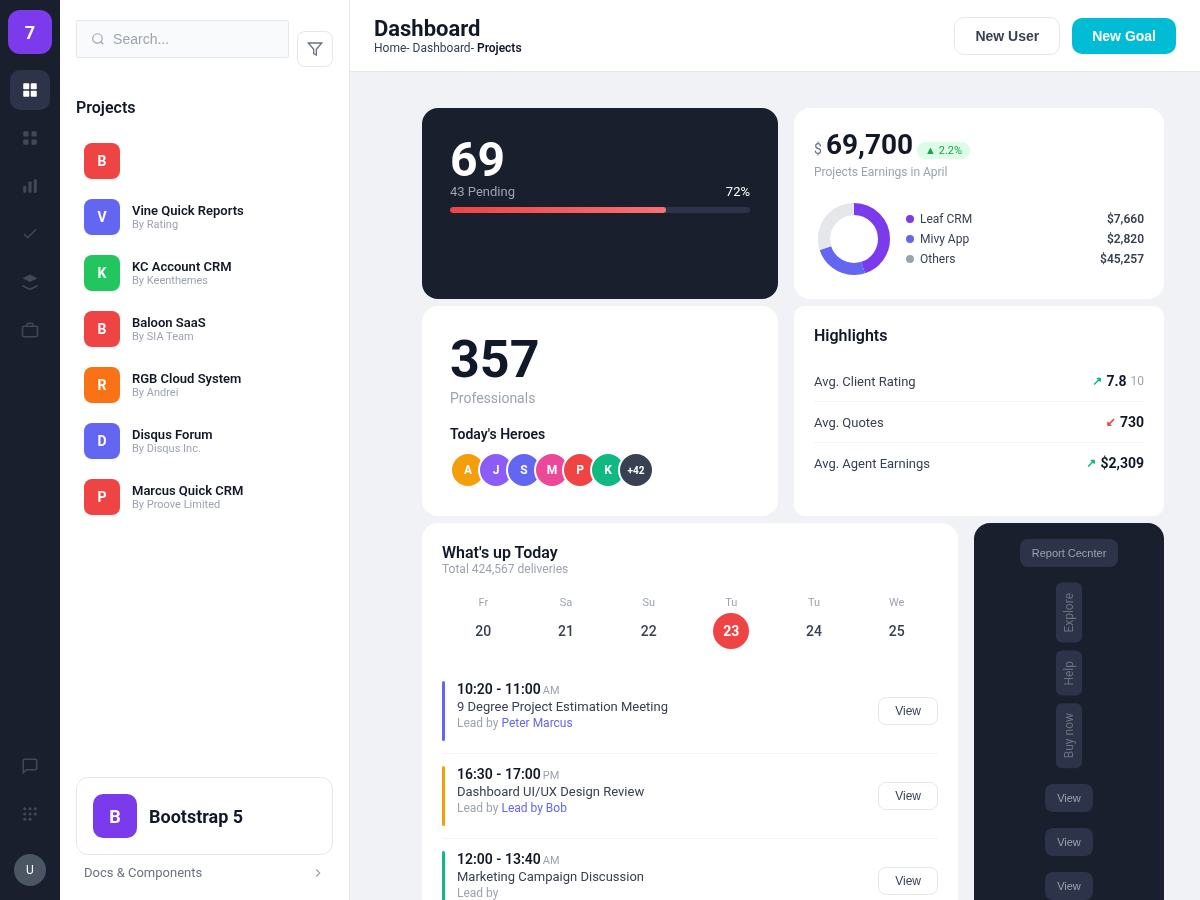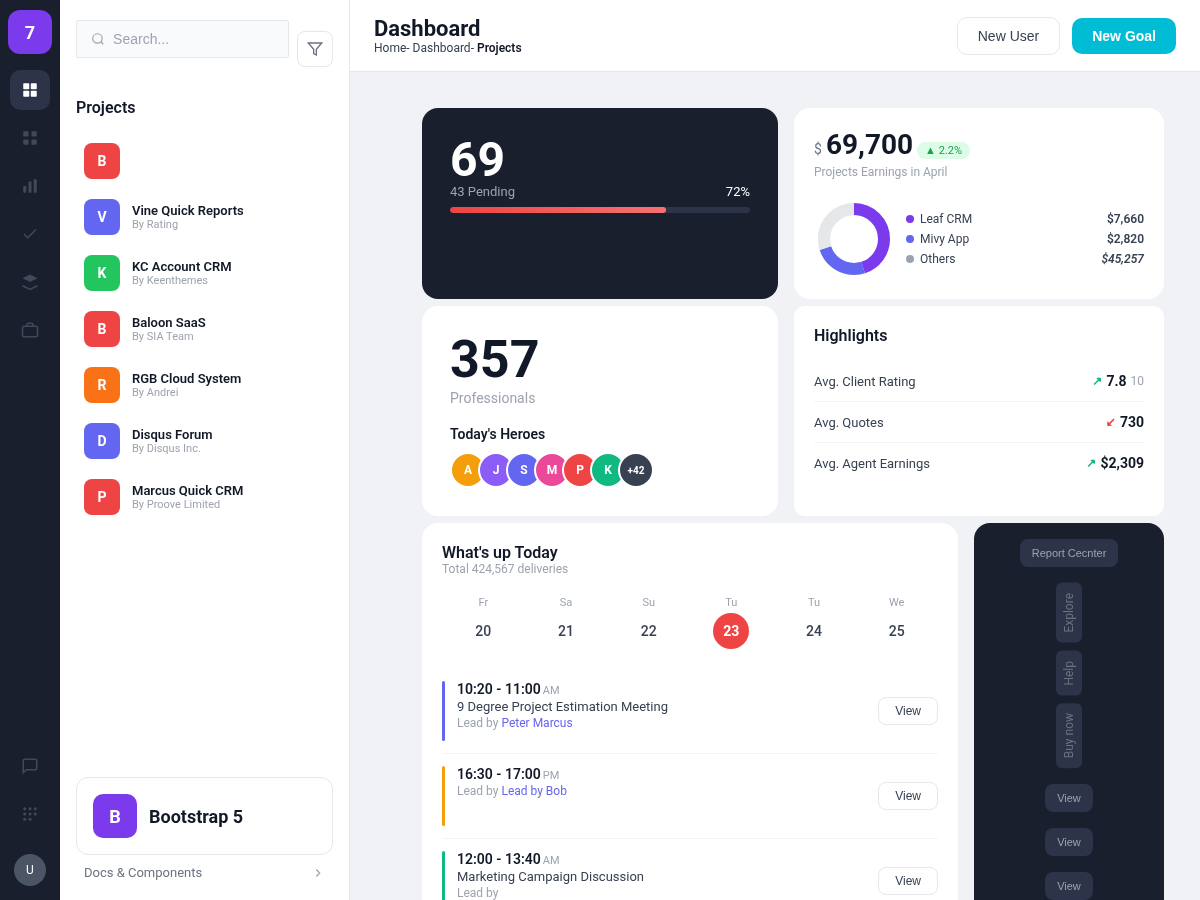--- a/index.html
+++ b/index.html
@@ -34,21 +34,21 @@
     .docs-text { font-size: 13px; color: #6b7280; }
 
     
     .main { flex: 1; display: flex; flex-direction: column; overflow: hidden; }
     .header { background: white; padding: 16px 24px; display: flex; align-items: center; justify-content: space-between; border-bottom: 1px solid #e5e7eb; }
     .header-title-section { }
     .header-title { font-size: 22px; font-weight: 700; color: #111827; }
     .breadcrumb { font-size: 12px; color: #9ca3af; }
     .breadcrumb span { color: #374151; }
     .header-actions { display: flex; gap: 12px; align-items: center; }
-    .btn-new-user { padding: 10px 20px; border: 1px solid #e5e7eb; border-radius: 10px; background: white; font-size: 14px; font-weight: 400; color: #374151; cursor: pointer; }
+    .btn-new-user { padding: 10px 20px; border: 1px solid #e5e7eb; border-radius: 10px; background: white; font-size: 14px; font-weight: 700; color: #374151; cursor: pointer; }
     .btn-new-goal { padding: 10px 20px; border: none; border-radius: 10px; background: #00bcd4; font-size: 14px; font-weight: 600; color: white; cursor: pointer; }
 
     
     .active-projects-card { background: #1a1f2e; border-radius: 16px; padding: 28px; color: white; position: relative; overflow: hidden; }
     .ap-number { font-size: 48px; font-weight: 700; color: white; line-height: 1; }
     .ap-label { font-size: 14px; color: #9ca3af; margin-top: 4px; margin-bottom: 40px; }
     .ap-pending-row { display: flex; align-items: center; justify-content: space-between; margin-bottom: 8px; }
     .ap-pending { font-size: 13px; color: #9ca3af; }
     .ap-percent { font-size: 13px; color: white; }
     .progress-bar { height: 6px; background: #2d3348; border-radius: 3px; overflow: hidden; }
@@ -328,21 +328,21 @@
               <div style="height:6px;"></div>
               <div class="legend-item">
                 <span class="legend-dot" style="background:#6366f1;"></span>
                 <span>Mivy App</span>
                 <span style="margin-left:auto;font-weight:600;font-size:12px;">$2,820</span>
               </div>
               <div style="height:6px;"></div>
               <div class="legend-item">
                 <span class="legend-dot" style="background:#9ca3af;"></span>
                 <span>Others</span>
-                <span style="margin-left:auto;font-weight:600;font-size:12px;font-style:italic;">$45,257</span>
+                <span style="margin-left:auto;font-weight:600;font-size:12px;">$45,257</span>
               </div>
             </div>
           </div>
         </div>
       </div>
     </div>
 
     <div class="row2">
 
       <div class="professionals-card">
@@ -432,20 +432,21 @@
               <div class="event-time">10:20 - 11:00<span class="ampm">AM</span></div>
               <div class="event-name">9 Degree Project Estimation Meeting</div>
               <div class="event-lead">Lead by <a href="#">Peter Marcus</a></div>
             </div>
             <button class="event-view-btn">View</button>
           </div>
           <div class="event-item">
             <div class="event-bar" style="background:#f59e0b;min-height:60px;"></div>
             <div class="event-content">
               <div class="event-time">16:30 - 17:00<span class="ampm">PM</span></div>
+              <div class="event-name">Dashboard UI/UX Design Review</div>
               <div class="event-lead">Lead by <a href="#">Lead by Bob</a></div>
             </div>
             <button class="event-view-btn">View</button>
           </div>
           <div class="event-item">
             <div class="event-bar" style="background:#10b981;min-height:60px;"></div>
             <div class="event-content">
               <div class="event-time">12:00 - 13:40<span class="ampm">AM</span></div>
               <div class="event-name">Marketing Campaign Discussion</div>
               <div class="event-lead">Lead by <a href="#"></a></div>

